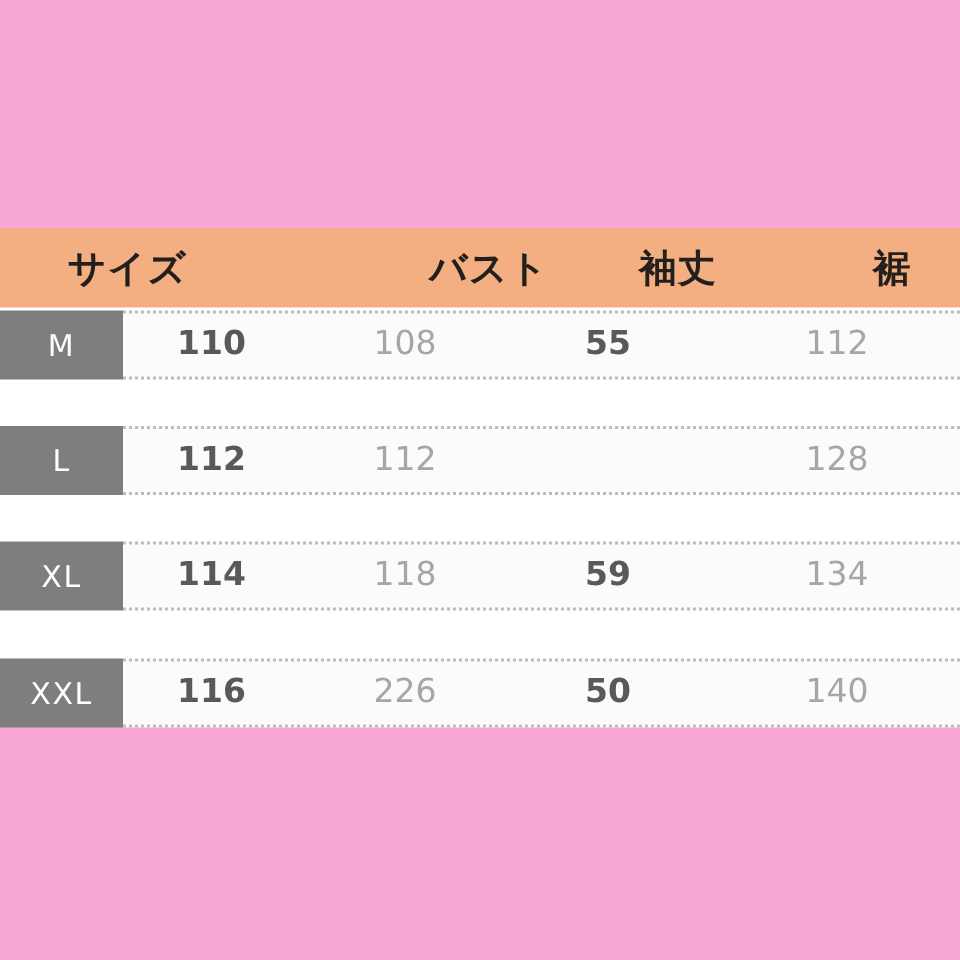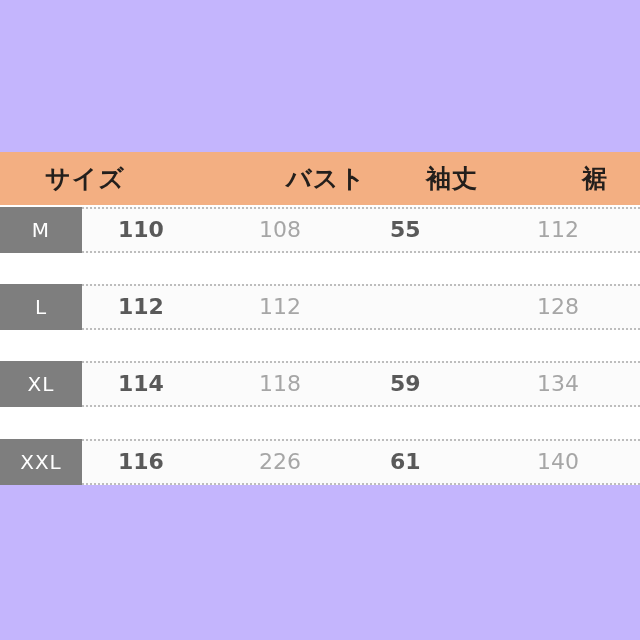--- a/index.html
+++ b/index.html
@@ -13,21 +13,21 @@
     height: 640px;
     overflow: hidden;
     font-family: "DejaVu Sans", "Liberation Sans", sans-serif;
     -webkit-font-smoothing: antialiased;
   }
 
   #page {
     position: relative;
     width: 640px;
     height: 640px;
-    background: #c4b5fd;
+    background: #f9a8d4;
   }
 
   
   .size-table {
     position: absolute;
     left: 0;
     top: 152px;
     width: 640px;
   }
 
@@ -107,21 +107,21 @@
   
   .cell {
     position: absolute;
     top: 0;
     height: 46px;
     line-height: 46px;
     font-size: 22px;
     white-space: nowrap;
   }
   .cell.c-len    { left: 118px; width: 120px; }
-  .cell.c-bust   { left: 259px; width: 120px; }
+  .cell.c-bust   { left: 249px; width: 120px; }
   .cell.c-sleeve { left: 390px; width: 120px; }
   .cell.c-hem    { left: 537px; width: 120px; }
 
   
   .cell.dark  { color: #595959; font-weight: 700; }
   .cell.light { color: #a6a6a6; font-weight: 400; }
 </style>
 </head>
 <body>
 
@@ -162,20 +162,20 @@
         <div class="cell c-bust light">118</div>
         <div class="cell c-sleeve dark">59</div>
         <div class="cell c-hem light">134</div>
       </div>
 
       <div class="row">
         <div class="row-strip"></div>
         <div class="size-badge">XXL</div>
         <div class="cell c-len dark">116</div>
         <div class="cell c-bust light">226</div>
-        <div class="cell c-sleeve dark">61</div>
+        <div class="cell c-sleeve dark">50</div>
         <div class="cell c-hem light">140</div>
       </div>
 
     </div>
   </div>
 
 </div>
 
 </body></html>

